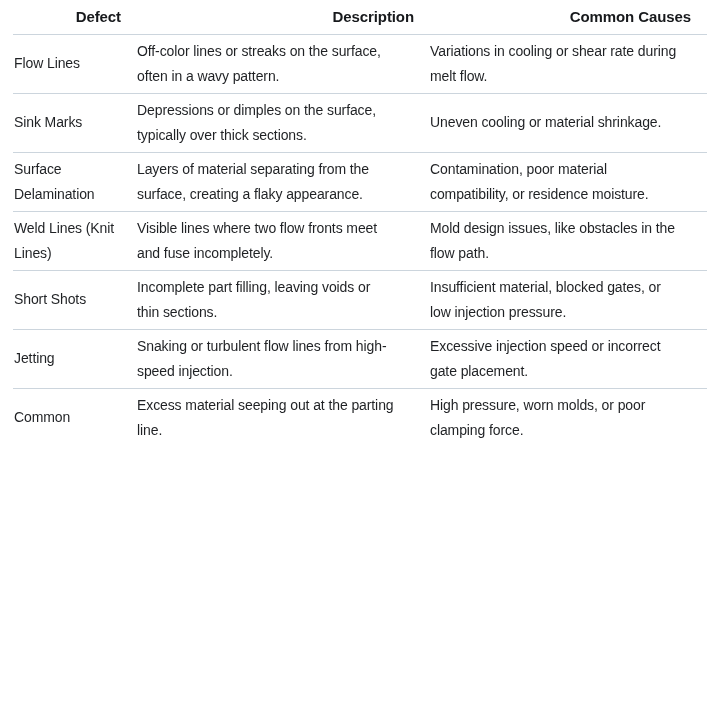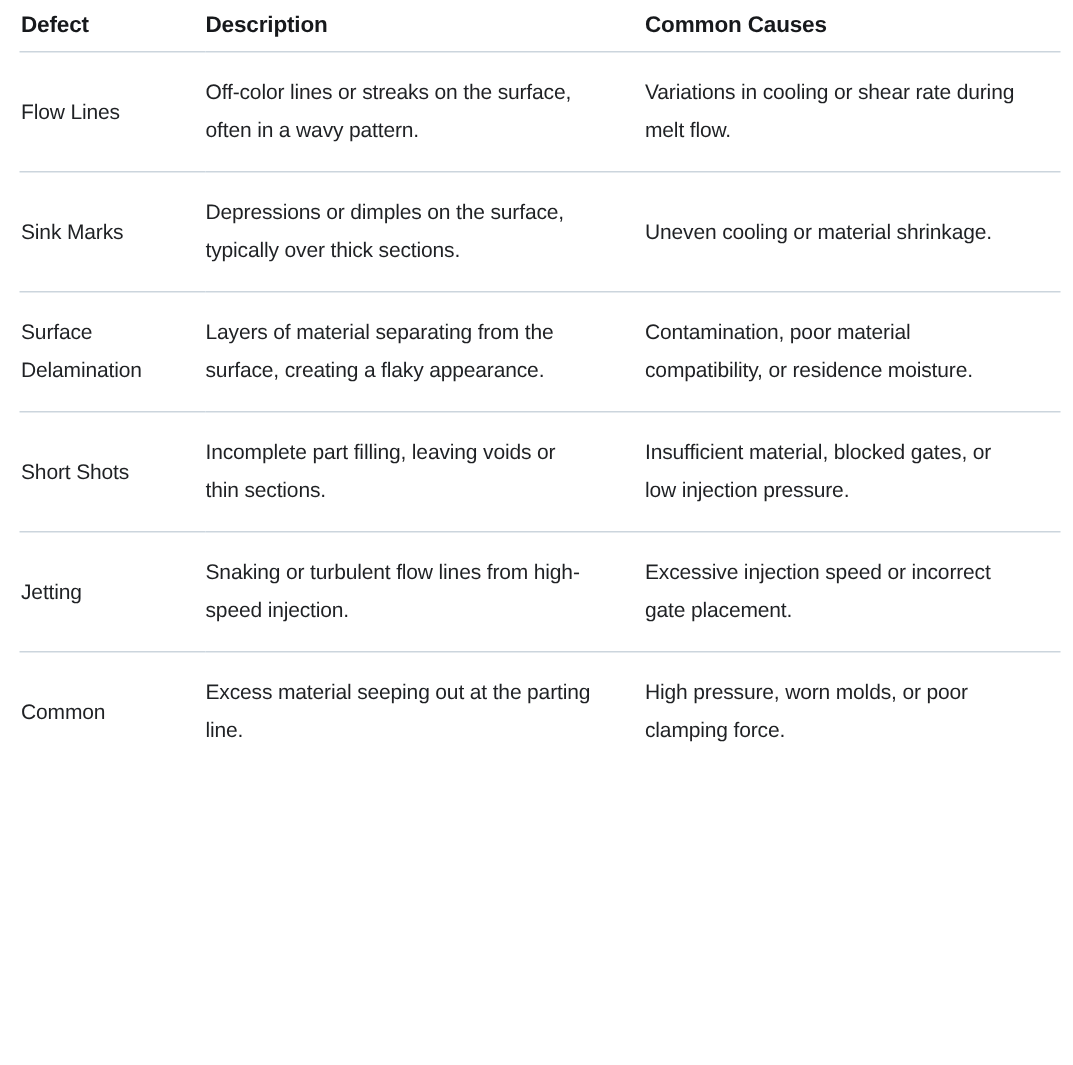--- a/index.html
+++ b/index.html
@@ -22,32 +22,32 @@
     width: 100%;
     border-collapse: collapse;
     table-layout: fixed;
   }
   col.c1 { width: 124px; }
   col.c2 { width: 293px; }
   col.c3 { width: 277px; }
 
   thead tr { height: 34px; }
   th {
-    text-align: left;
+    text-align: right;
     vertical-align: middle;
     font-size: 15px;
     font-weight: 700;
     letter-spacing: -0.1px;
     color: #17191c;
     padding: 0 16px 0 0;
     border-bottom: 1px solid #ccd5dd;
   }
   th.first { padding-left: 1px; }
 
-  tbody tr { height: 80px; }
+  tbody tr { height: 59px; }
   td {
     vertical-align: middle;
     font-size: 14px;
     line-height: 25px;
     letter-spacing: -0.1px;
     color: #1f2124;
     padding: 0 16px 0 0;
     border-bottom: 1px solid #ccd5dd;
     white-space: pre-line;
     overflow: hidden;
@@ -88,20 +88,28 @@
       </tr>
       <tr>
         <td class="first">Surface
 Delamination</td>
         <td>Layers of material separating from the
 surface, creating a flaky appearance.</td>
         <td>Contamination, poor material
 compatibility, or residence moisture.</td>
       </tr>
       <tr>
+        <td class="first">Weld Lines (Knit
+Lines)</td>
+        <td>Visible lines where two flow fronts meet
+and fuse incompletely.</td>
+        <td>Mold design issues, like obstacles in the
+flow path.</td>
+      </tr>
+      <tr>
         <td class="first">Short Shots</td>
         <td>Incomplete part filling, leaving voids or
 thin sections.</td>
         <td>Insufficient material, blocked gates, or
 low injection pressure.</td>
       </tr>
       <tr>
         <td class="first">Jetting</td>
         <td>Snaking or turbulent flow lines from high-
 speed injection.</td>

